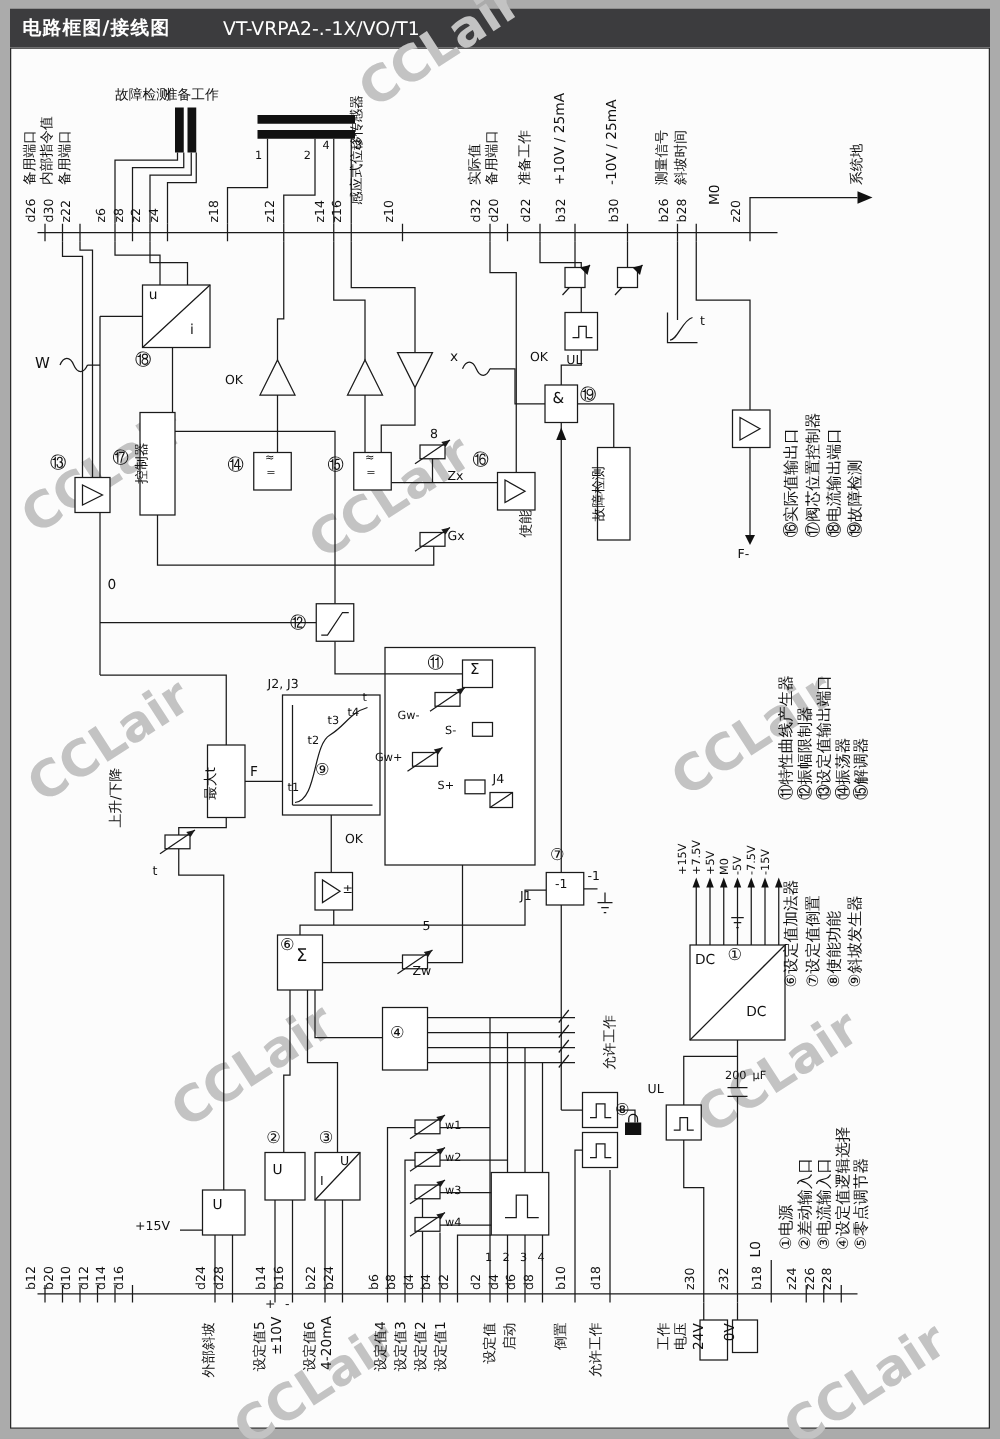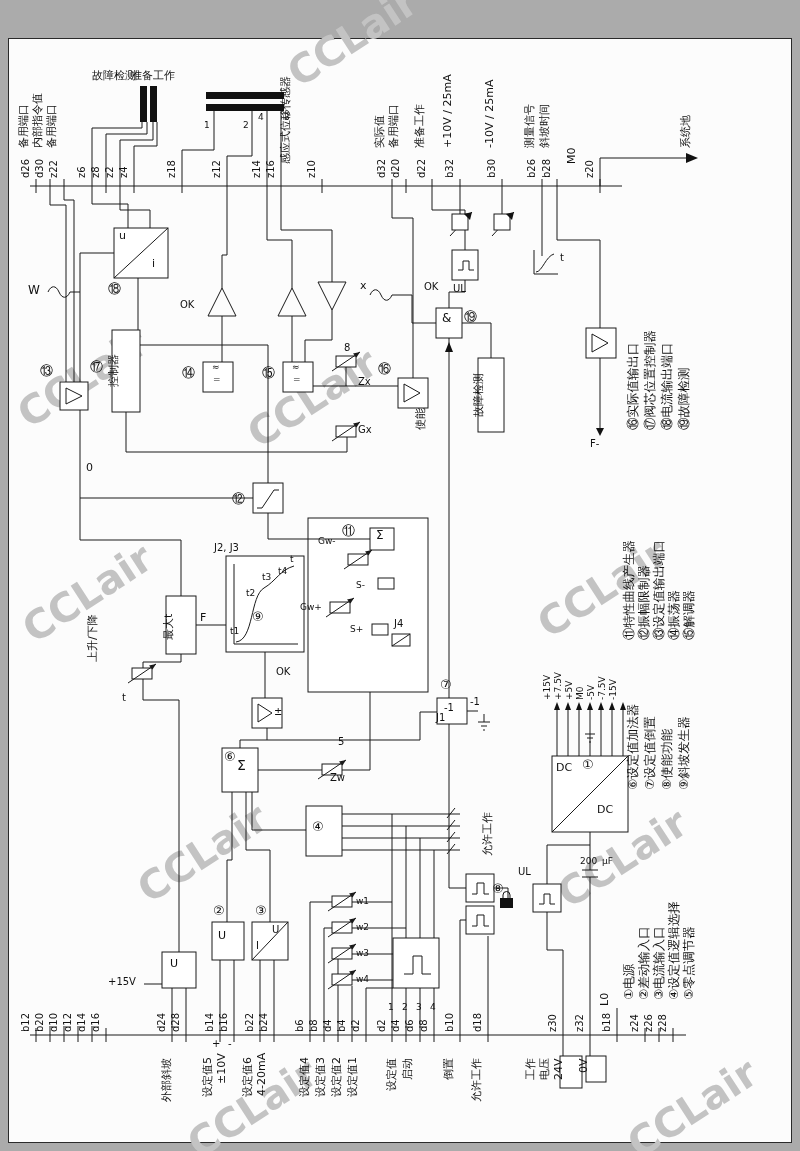--- a/index.html
+++ b/index.html
@@ -25,20 +25,24 @@
           transform:rotate(-90deg); transform-origin:0 100%; }
   .leg  { position:absolute; font-size:12.5px; line-height:14px; color:#111; white-space:nowrap;
           transform:rotate(-90deg); transform-origin:0 100%; }
   .wm   { position:absolute; font-size:40px; font-weight:bold; color:#c3c3c3; white-space:nowrap;
           transform:rotate(-33deg); z-index:0; }
 </style>
 </head>
 <body>
 
 <div class="page">
+  <div class="chrome">
+    <span class="title">电路框图/接线图</span>
+    <span class="model">VT-VRPA2-.-1X/VO/T1</span>
+  </div>
   <div class="canvas"></div>
 
   <div class="wm" style="left:280px;top:14px">CCLair</div>
   <div class="wm" style="left:10px;top:355px">CCLair</div>
   <div class="wm" style="left:240px;top:375px">CCLair</div>
   <div class="wm" style="left:15px;top:570px">CCLair</div>
   <div class="wm" style="left:530px;top:565px">CCLair</div>
   <div class="wm" style="left:130px;top:830px">CCLair</div>
   <div class="wm" style="left:550px;top:835px">CCLair</div>
   <div class="wm" style="left:180px;top:1085px">CCLair</div>
@@ -235,27 +239,27 @@
   <div class="lab fs9" style="left:278px;top:566px">t4</div>
   <div class="lab fs9" style="left:290px;top:554px">t</div>
   <div class="lab" style="left:200px;top:612px">F</div>
   <div class="vt" style="left:175px;top:628px">最大t</div>
   <div class="vt" style="left:99px;top:650px">上升/下降</div>
   <div class="lab fs10" style="left:122px;top:692px">t</div>
   <div class="lab fs10" style="left:276px;top:666px">OK</div>
   <div class="lab fs10" style="left:274px;top:706px">±</div>
   <div class="circ" style="left:342px;top:524px">⑪</div>
   <div class="lab fs12" style="left:376px;top:529px">Σ</div>
-  <div class="lab fs9" style="left:318px;top:536px">Gw-</div>
+  <div class="lab fs9" style="left:318px;top:568px">Gw-</div>
   <div class="lab fs9" style="left:356px;top:580px">S-</div>
   <div class="lab fs9" style="left:300px;top:602px">Gw+</div>
   <div class="lab fs9" style="left:350px;top:624px">S+</div>
   <div class="lab fs10" style="left:394px;top:618px">J4</div>
   <div class="circ" style="left:440px;top:678px">⑦</div>
-  <div class="lab fs10" style="left:436px;top:712px">J1</div>
+  <div class="lab fs10" style="left:416px;top:712px">J1</div>
   <div class="lab fs10" style="left:444px;top:702px">-1</div>
   <div class="lab fs10" style="left:470px;top:696px">-1</div>
   <div class="circ" style="left:224px;top:750px">⑥</div>
   <div class="lab fs14" style="left:237px;top:758px">Σ</div>
   <div class="lab fs10" style="left:338px;top:736px">5</div>
   <div class="lab fs10" style="left:330px;top:772px">Zw</div>
   <div class="circ" style="left:312px;top:820px">④</div>
   <div class="vt" style="left:494px;top:844px">允许工作</div>
   <div class="circ" style="left:492px;top:882px">⑧</div>
   <div class="circ" style="left:582px;top:758px">①</div>

